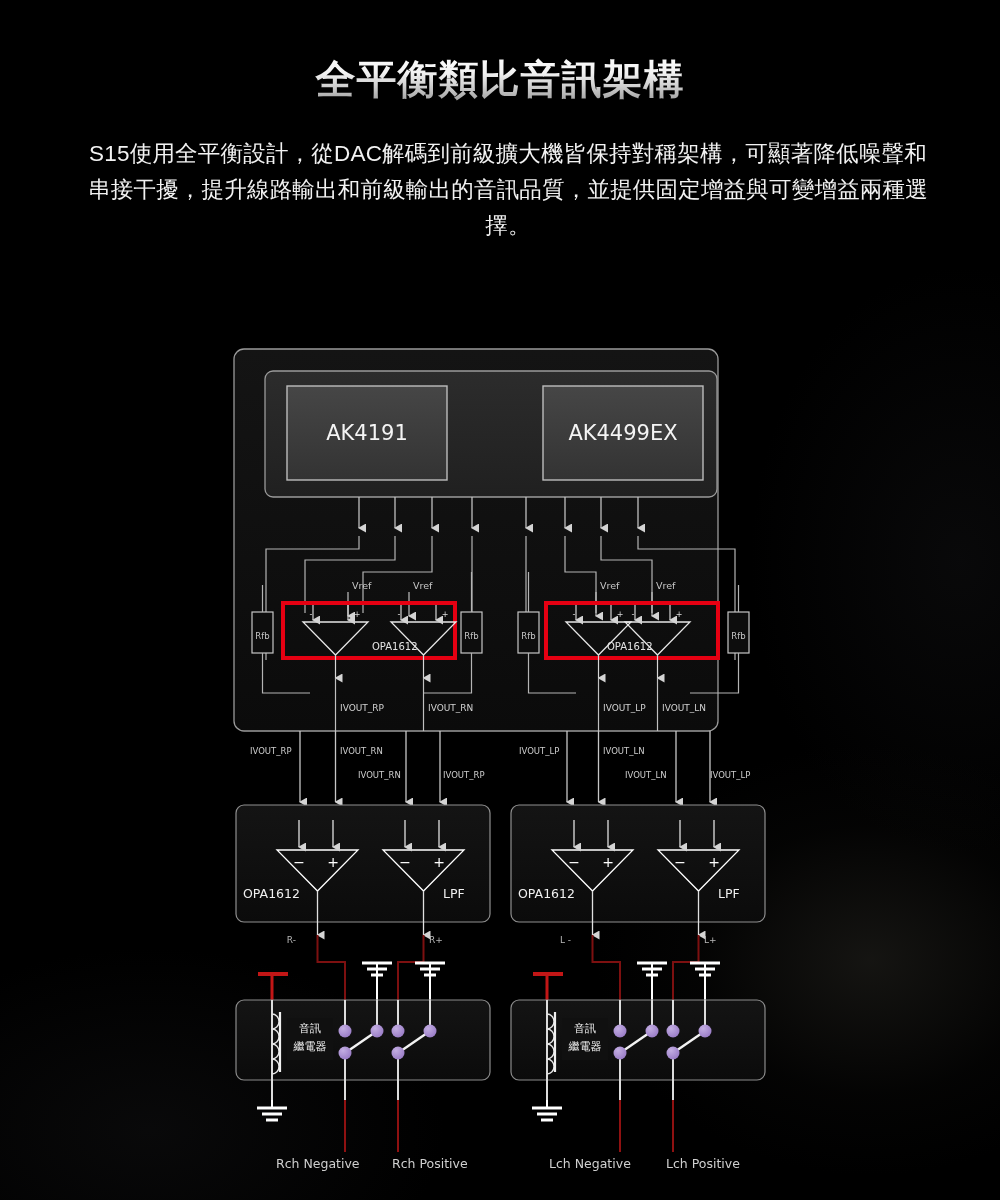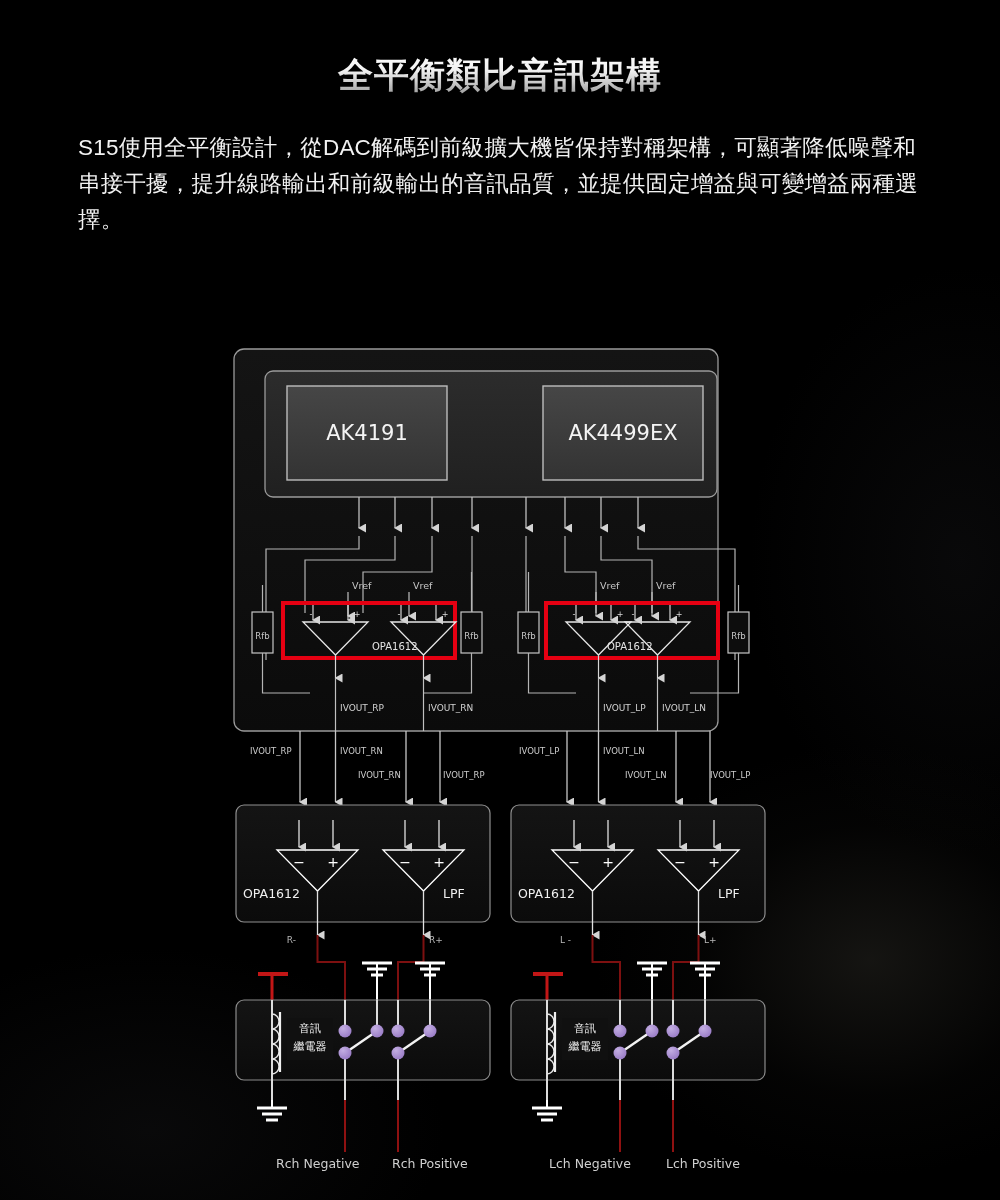--- a/index.html
+++ b/index.html
@@ -16,31 +16,31 @@
       radial-gradient(ellipse 380px 300px at 870px 960px, rgba(70,68,60,0.30) 0%, rgba(30,29,26,0.12) 45%, rgba(0,0,0,0) 72%),
       radial-gradient(ellipse 300px 420px at 960px 560px, rgba(40,40,44,0.22) 0%, rgba(0,0,0,0) 70%),
       radial-gradient(ellipse 420px 260px at 150px 1130px, rgba(26,26,28,0.35) 0%, rgba(0,0,0,0) 70%),
       #000;
   }
 
   
   .title {
     position:absolute; left:0; top:52px; width:1000px;
     text-align:center;
-    font-size:35px; font-weight:bold; letter-spacing:1px;
+    font-size:40px; font-weight:bold; letter-spacing:1px;
     background:linear-gradient(180deg,#ffffff 0%,#f2f2f2 38%,#cfcfcf 62%,#8e8e8e 100%);
     -webkit-background-clip:text; background-clip:text;
     -webkit-text-fill-color:transparent; color:#e8e8e8;
   }
   .para {
     position:absolute; left:78px; width:860px;
     color:#f2f2f2; font-size:22.5px; line-height:36px;
     letter-spacing:0.2px;
   }
-  #para1 { top:130px; }
+  #para1 { top:136px;text-align:center; }
   #para2 { top:248px; }
 
   
   #diagram { position:absolute; left:0; top:0; width:1000px; height:1200px; }
   #diagram text { font-family:"DejaVu Sans",sans-serif; }
 </style>
 </head>
 <body>
 
 <div id="root">

